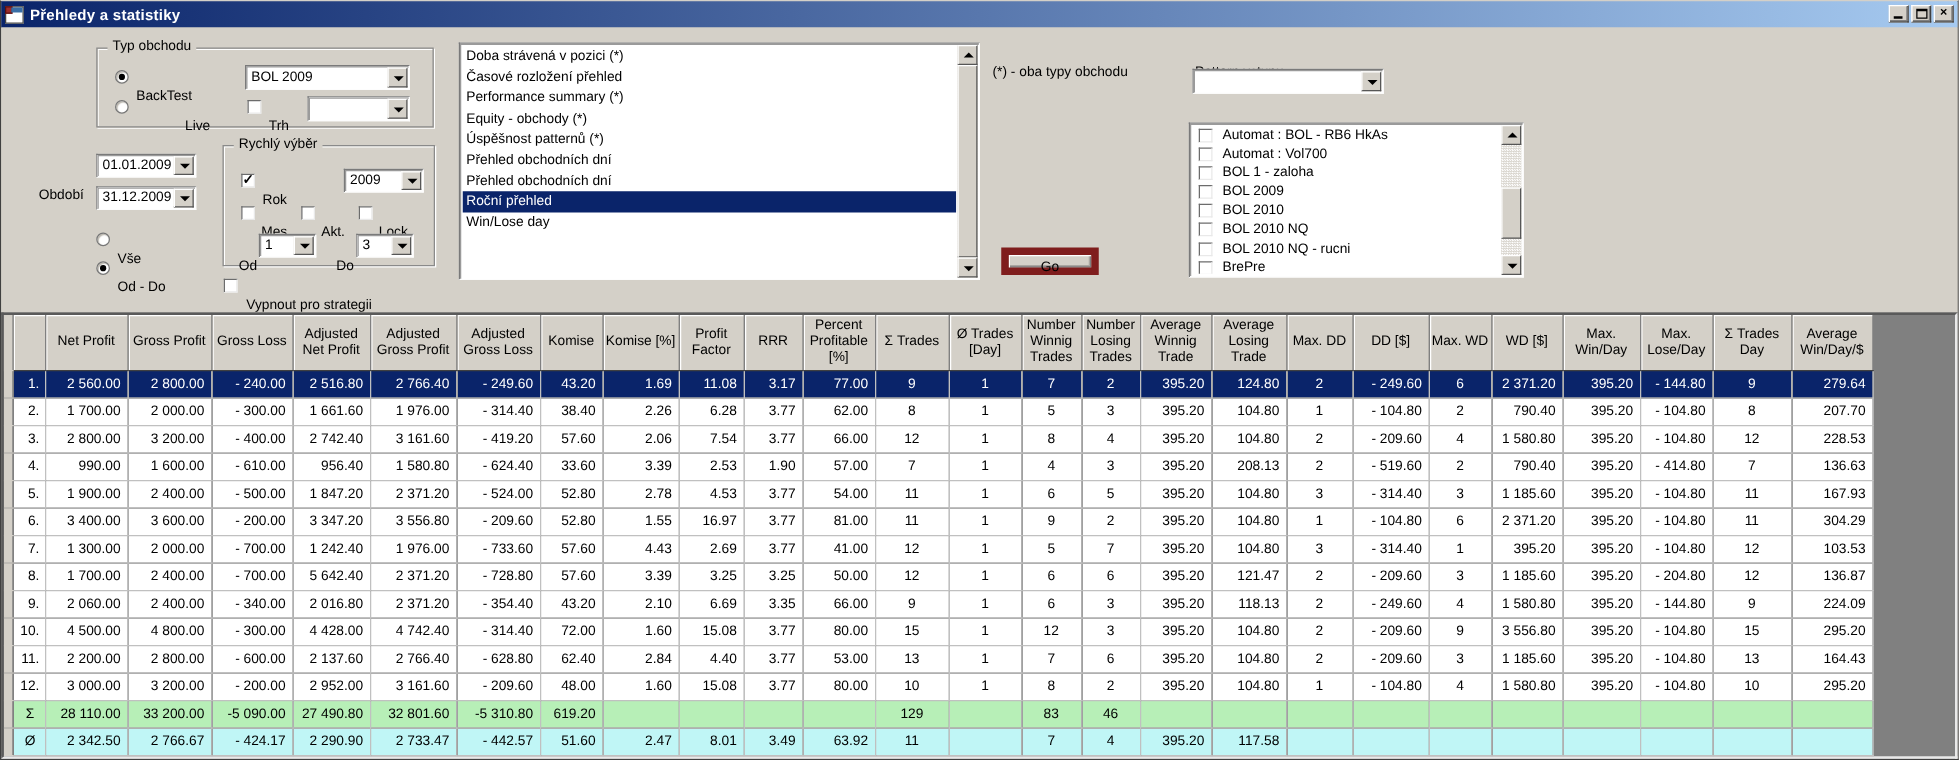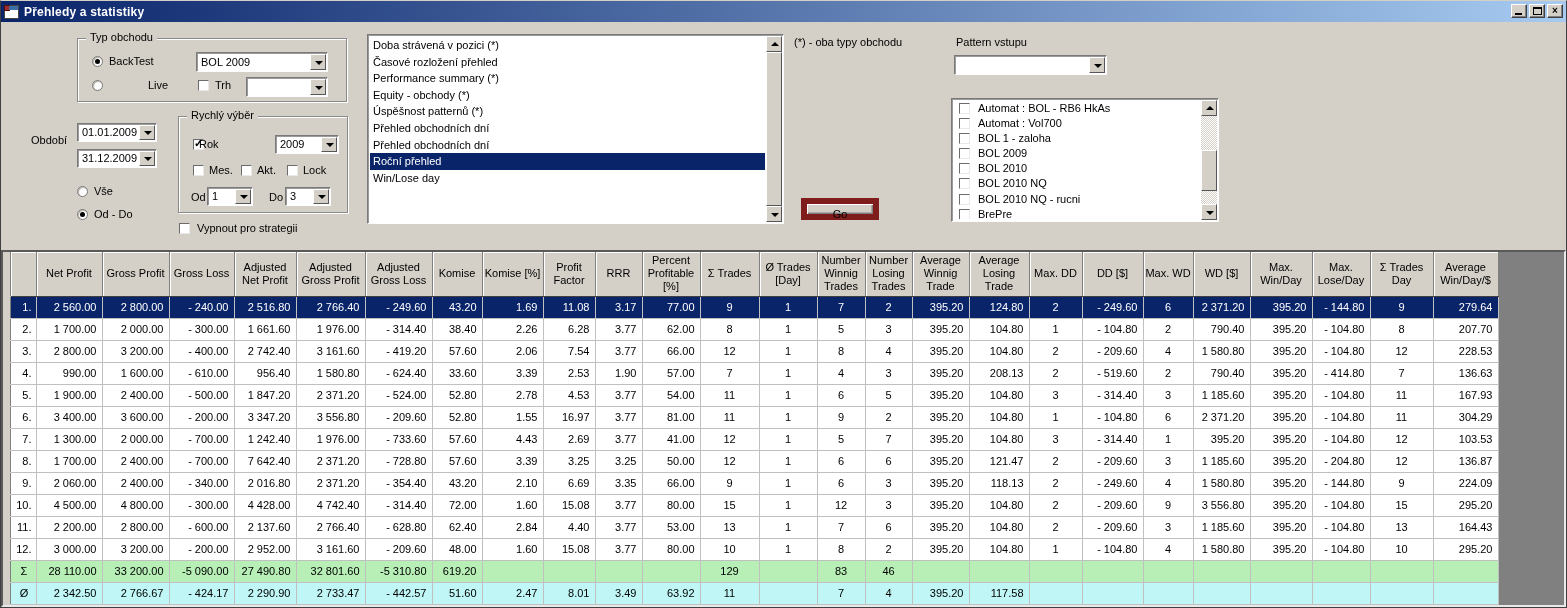--- a/index.html
+++ b/index.html
@@ -20,21 +20,21 @@
     box-shadow:inset -1px -1px 0 #808080; position:relative; font-size:10px; line-height:11px; text-align:center; font-weight:bold; }
   .glyph-min { position:absolute; left:3px; bottom:2px; width:7px; height:2px; background:#000; }
   .glyph-max { position:absolute; left:3px; top:2px; width:9px; height:8px; border:1px solid #000; border-top:2px solid #000; }
 
   
   .controls { position:absolute; left:0; top:21px; right:0; height:228px; background:#d4d0c8;text-decoration:underline; }
 
   .groupbox { position:absolute; border:1px solid #8a8a8a; box-shadow:1px 1px 0 #fff, inset 1px 1px 0 #fff; }
   .groupbox > .legend { position:absolute; top:-8px; left:8px; background:#d4d0c8; padding:0 4px; }
 
-  .lbl { position:absolute; white-space:nowrap; }
+  .lbl { position:absolute; white-space:nowrap;margin-top:16px; }
 
   .radio { position:absolute; width:11px; height:11px; border-radius:50%; background:#fff;
     border:1px solid #777; box-shadow:inset 1px 1px 1px #b9b5ac; }
   .radio.on::after { content:""; position:absolute; left:2px; top:2px; width:5px; height:5px; border-radius:50%; background:#000; }
 
   .cb { position:absolute; width:11px; height:11px; background:#fff; border:1px solid; border-color:#6c6c6c #e9e9e9 #e9e9e9 #6c6c6c; }
   .cb.on::after { content:"✓"; position:absolute; left:0px; top:-3px; font-size:11px; font-weight:bold; }
 
   .combo { position:absolute; height:20px; background:#fff; border:1px solid; border-color:#7a7a7a #fdfdfd #fdfdfd #7a7a7a; box-shadow:inset 1px 1px 0 #9a9a9a; }
   .combo .combo-text { position:absolute; left:4px; top:3px; white-space:nowrap; }
@@ -149,21 +149,21 @@
         </span>
     </span>
     <span class="radio" style="left:76px; top:164px;"></span>
     <span class="lbl" style="left:93px; top:163px;">Vše</span>
     <span class="radio on" style="left:76px; top:187px;"></span>
     <span class="lbl" style="left:93px; top:186px;">Od - Do</span>
 
     <div class="groupbox" style="left:177px; top:94px; width:170px; height:97px;">
       <span class="legend">Rychlý výběr</span>
       <span class="cb on" style="left:14px; top:22px;"></span>
-      <span class="lbl" style="left:20px; top:21px;">Rok</span>
+      <span class="lbl" style="left:31px; top:21px;">Rok</span>
       <span class="combo" style="left:96px; top:18px; width:64px; height:19px;">
         <span class="combo-text" style="top:2px;">2009</span>
         <span class="combo-btn">
             <span class="arr-down" style="top:5px;"></span>
           </span>
       </span>
       <span class="cb" style="left:14px; top:48px;"></span>
       <span class="lbl" style="left:30px; top:47px;">Mes.</span>
       <span class="cb" style="left:62px; top:48px;"></span>
       <span class="lbl" style="left:78px; top:47px;">Akt.</span>
@@ -513,21 +513,21 @@
             <td class="al-r">- 104.80</td>
             <td class="al-c">12</td>
             <td class="al-r">103.53</td>
           </tr>
           <tr>
             <td class="strip"></td>
             <td class="rownum">8.</td>
             <td class="al-r">1 700.00</td>
             <td class="al-r">2 400.00</td>
             <td class="al-r">- 700.00</td>
-            <td class="al-r">7 642.40</td>
+            <td class="al-r">5 642.40</td>
             <td class="al-r">2 371.20</td>
             <td class="al-r">- 728.80</td>
             <td class="al-r">57.60</td>
             <td class="al-r">3.39</td>
             <td class="al-r">3.25</td>
             <td class="al-r">3.25</td>
             <td class="al-r">50.00</td>
             <td class="al-c">12</td>
             <td class="al-c">1</td>
             <td class="al-c">6</td>

